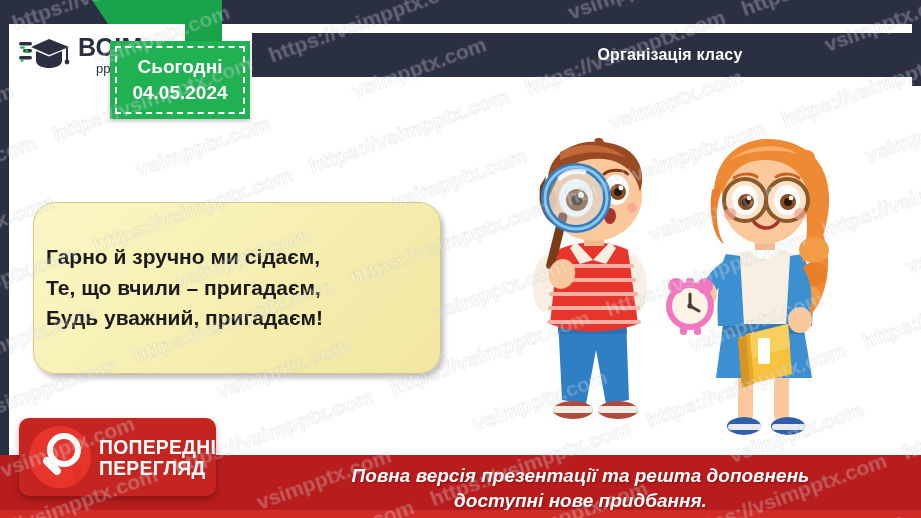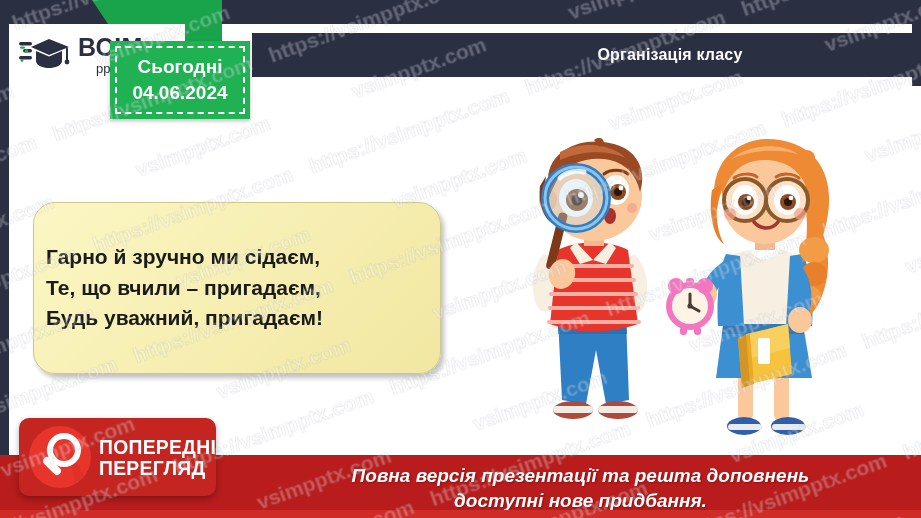--- a/index.html
+++ b/index.html
@@ -178,21 +178,21 @@
       </svg>
     </span>
     <span class="logo-text">
       <span class="brand">ВСІМ</span>
       <span class="sub">pptx</span>
     </span>
   </div>
 
   <div class="date-badge">
     <span class="d-label">Сьогодні</span>
-    <span class="d-value">04.06.2024</span>
+    <span class="d-value">04.05.2024</span>
   </div>
 
   <div class="title-bar">
     <span class="title-text">Організація класу</span>
   </div>
 
   <div class="poem-card">
     <div class="poem-line">Гарно й зручно ми сідаєм,</div>
     <div class="poem-line">Те, що вчили – пригадаєм,</div>
     <div class="poem-line">Будь уважний, пригадаєм!</div>

